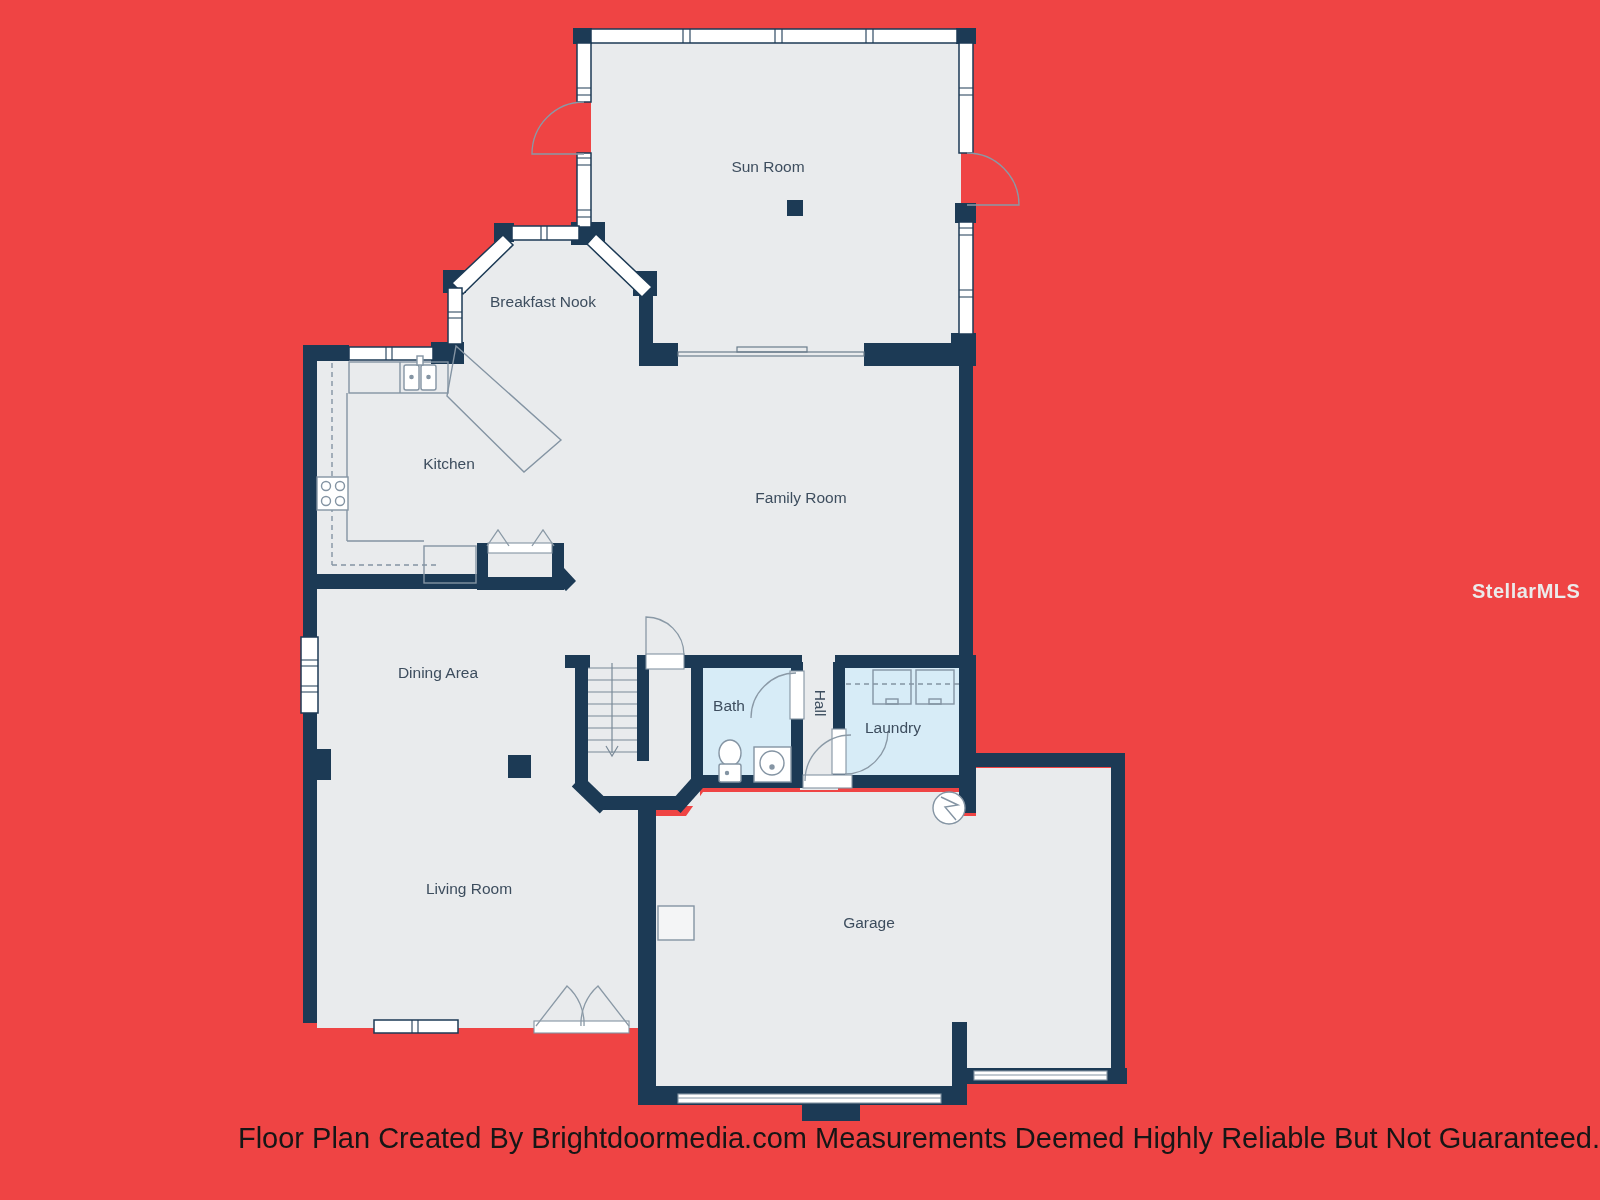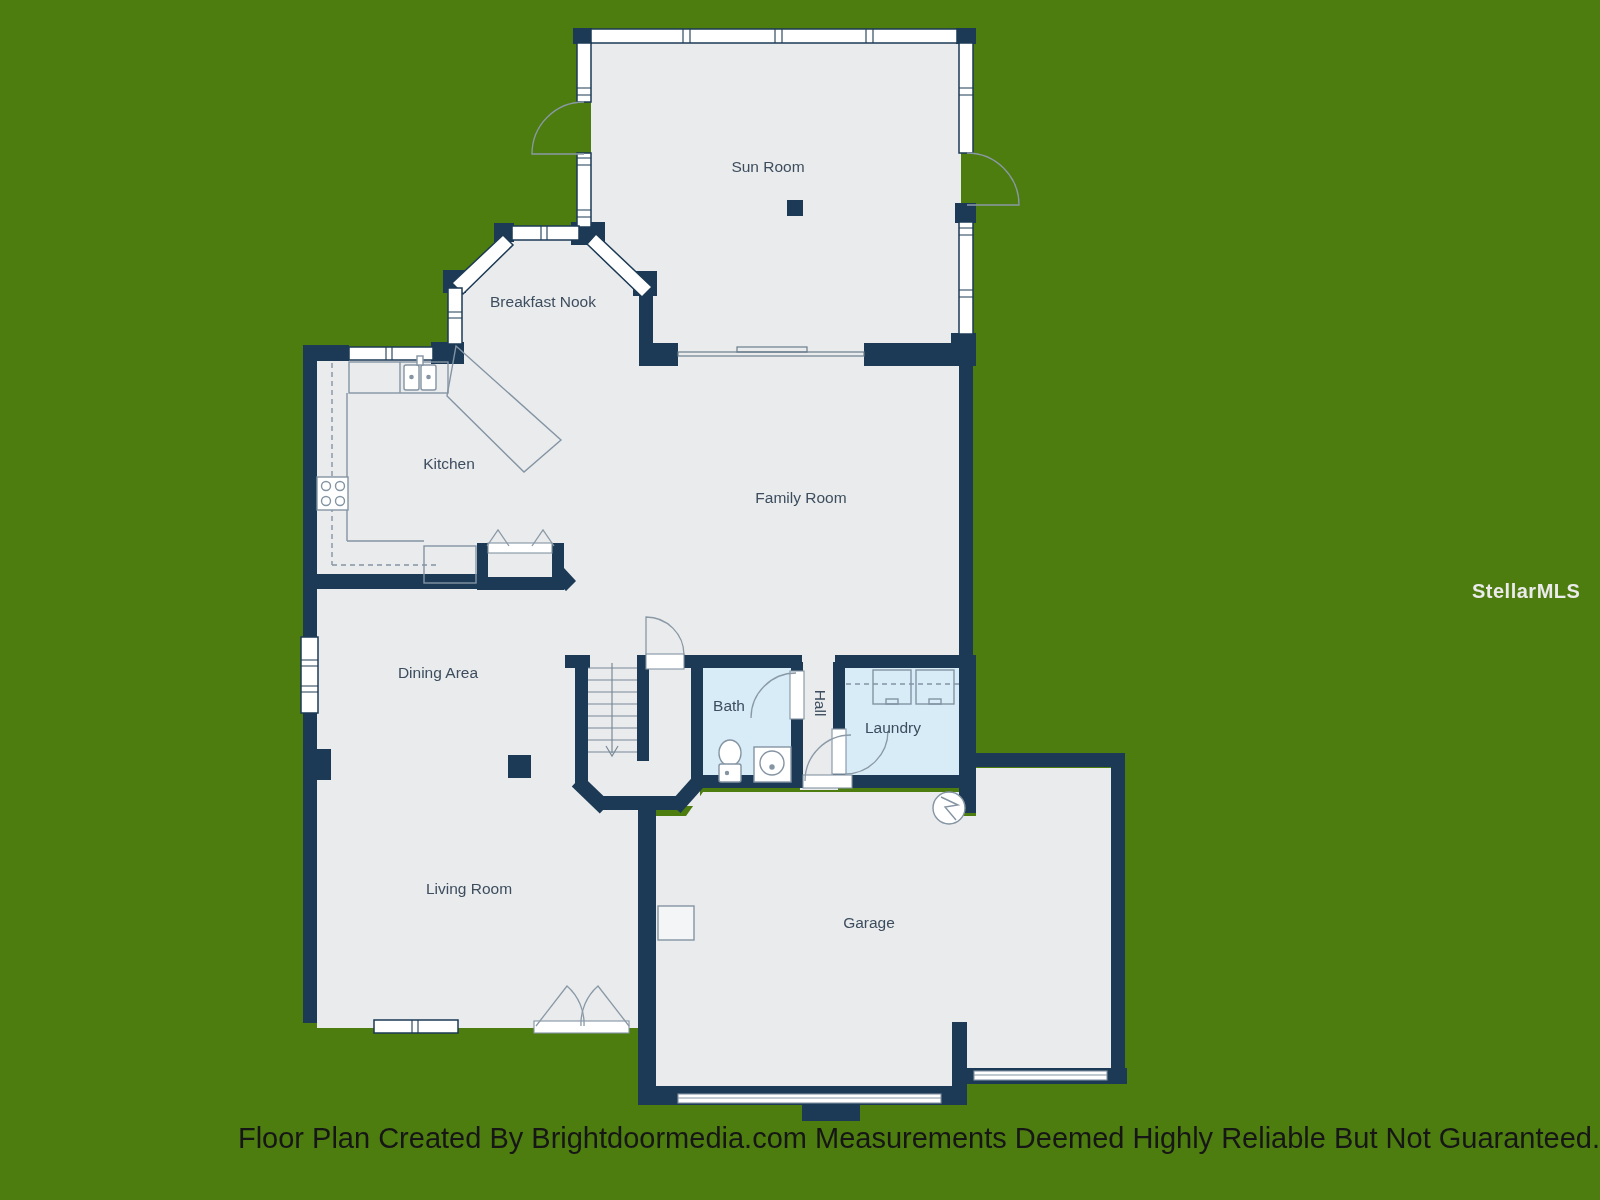--- a/index.html
+++ b/index.html
@@ -1,16 +1,16 @@
 <!DOCTYPE html>
 <html><head>
 <meta charset="utf-8">
 <style>
   html,body{margin:0;padding:0;background:#ffffff;}
-  .stage{position:relative;width:1600px;height:1200px;background:#4d7c0f;overflow:hidden;
+  .stage{position:relative;width:1600px;height:1200px;background:#ef4444;overflow:hidden;
          font-family:"Liberation Sans",sans-serif;}
   .plan{position:absolute;left:0;top:0;}
   .watermark{position:absolute;left:1472px;top:580px;font-size:20px;font-weight:600;
              color:#ebebeb;letter-spacing:.5px;user-select:none;}
   .caption{position:absolute;left:0;top:1122px;width:100%;text-align:right;
            font-size:29px;font-weight:400;color:#161616;letter-spacing:0;}
   svg text{font-family:"Liberation Sans",sans-serif;font-size:15.5px;fill:#3d4d5e;}
 </style>
 </head>
 <body>

